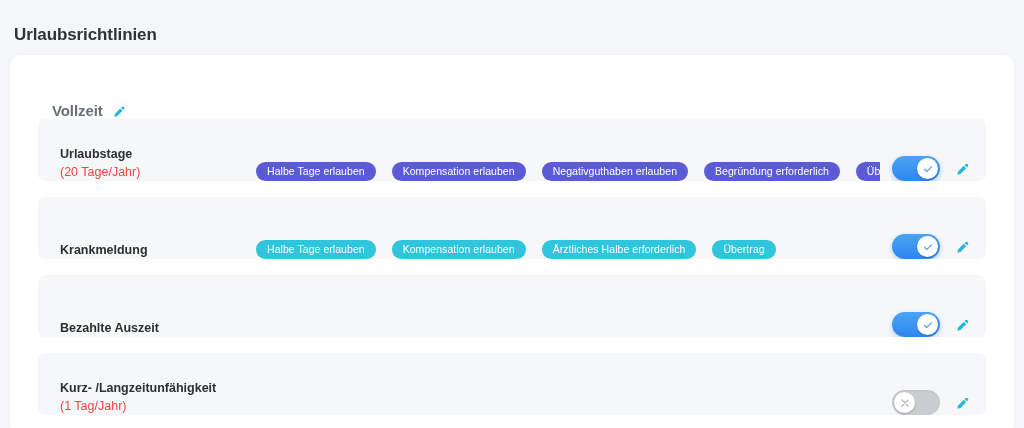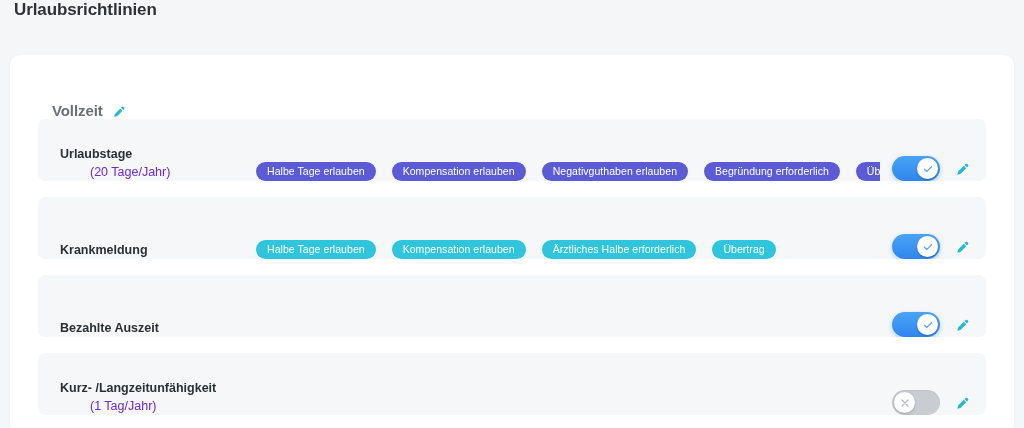--- a/index.html
+++ b/index.html
@@ -13,21 +13,21 @@
     background: #f5f6f7;
     font-family: "Liberation Sans", sans-serif;
     -webkit-font-smoothing: antialiased;
   }
 
   
   .page-header {
     height: 45px;
     background: #f5f6f7;
     display: flex;
-    align-items: flex-start;
+    align-items: flex-end;
     padding-left: 14px;
     box-sizing: border-box;
   }
   .page-title {
     font-size: 17px;
     font-weight: 600;
     color: #2f3337;
     letter-spacing: -0.1px;
   }
 
@@ -88,24 +88,23 @@
   }
   .row-name {
     font-size: 12.5px;
     font-weight: bold;
     color: #2b3034;
     line-height: 17px;
     white-space: nowrap;
   }
   .row-sub {
     font-size: 12.5px;
-    color: #6d28d9;
+    color: #ef4444;
     line-height: 18px;
     white-space: nowrap;
-    margin-left: 30px;
   }
 
   .badges {
     flex: 1 1 auto;
     display: flex;
     align-items: center;
     gap: 16px;
     overflow: hidden;
     height: 20px;
     margin-right: 12px;

